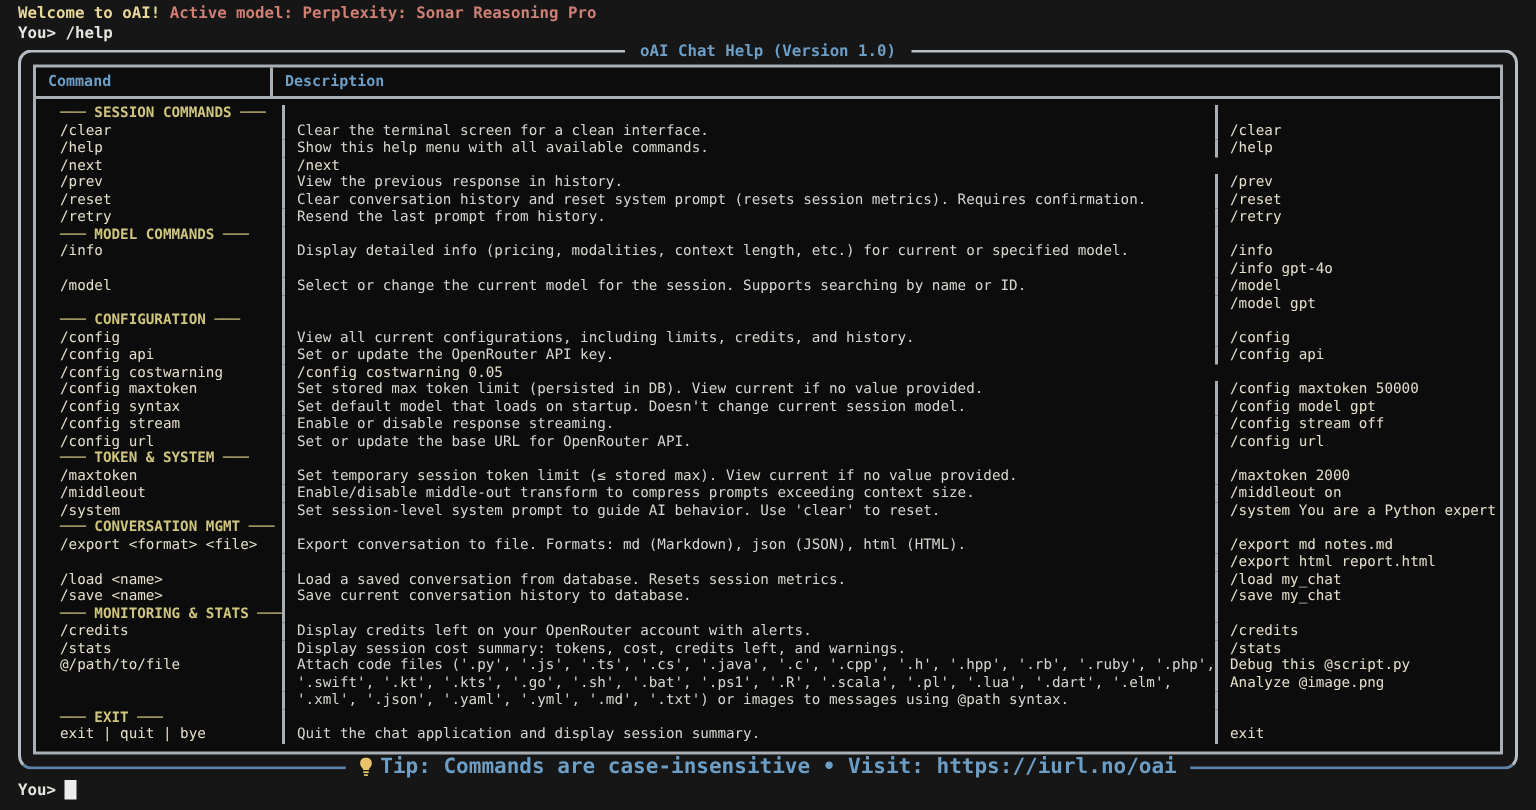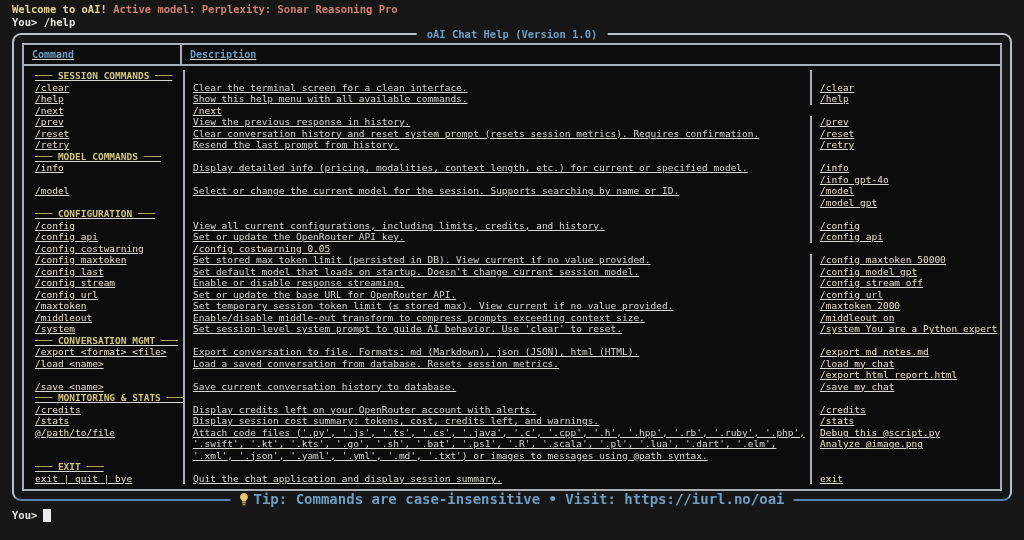--- a/index.html
+++ b/index.html
@@ -13,25 +13,25 @@
   .prompt-label{color:#e6e4de;}
   .prompt-cmd{color:#e6e4de;}
 
   
   .panel{position:relative;margin-top:4px;border:2px solid #b9bfc4;border-bottom-color:#5d83a8;border-radius:9px;padding:8px;background:#161616;}
   .panel-title{position:absolute;top:-8px;left:50%;transform:translateX(-50%);background:#161616;padding:0 10px;color:#6d9ec6;font-weight:700;font-size:10.5px;line-height:14px;white-space:pre;}
   .panel-footer{position:absolute;bottom:-8px;left:50%;transform:translateX(-50%);background:#161616;padding:0 9px;color:#6d9ec6;font-weight:700;font-size:14px;line-height:15px;white-space:pre;display:flex;align-items:center;gap:5px;}
 
   
   .help-table{border:2px solid #a9afb4;background:#0c0c0c;}
-  .thead,.tr{display:grid;grid-template-columns:158px 1fr 188px;text-decoration:underline;}
+  .thead,.tr{display:grid;grid-template-columns:158px 1fr 188px;}
   .thead{border-bottom:2px solid #a9afb4;}
   .th{color:#6d9ec6;font-weight:700;font-size:10px;line-height:12px;padding:4px 0 3px 8px;white-space:pre;}
   .th:not(:last-child),.td:not(:last-child){border-right:2px solid #a9afb4;}
-  .tbody{padding:4px 0 5px 3px;}
+  .tbody{padding:4px 0 5px 8px;}
   .td{height:11.5px;font-size:9.5px;line-height:11.5px;padding-left:8px;white-space:pre;overflow:hidden;color:#e4decb;}
   .td.desc{color:#d6d6d1;}
   .section-row .td.cmd{color:#cfc57e;font-weight:700;}
 
   .bottom-prompt{margin-top:7px;font-size:10.5px;line-height:14px;font-weight:700;white-space:pre;display:flex;align-items:center;}
   .cursor{display:inline-block;width:8px;height:13px;background:#ececec;margin-left:6px;}
 </style>
 </head>
 <body>
 
@@ -127,34 +127,39 @@
           <div class="tr">
             <div class="td cmd">/config costwarning</div>
             <div class="td ex">/config costwarning 0.05</div>
           </div>
           <div class="tr">
             <div class="td cmd">/config maxtoken</div>
             <div class="td desc">Set stored max token limit (persisted in DB). View current if no value provided.</div>
             <div class="td ex">/config maxtoken 50000</div>
           </div>
           <div class="tr">
-            <div class="td cmd">/config last</div>
+            <div class="td cmd">/config syntax</div>
             <div class="td desc">Set default model that loads on startup. Doesn't change current session model.</div>
             <div class="td ex">/config model gpt</div>
           </div>
           <div class="tr">
             <div class="td cmd">/config stream</div>
             <div class="td desc">Enable or disable response streaming.</div>
             <div class="td ex">/config stream off</div>
           </div>
           <div class="tr">
             <div class="td cmd">/config url</div>
             <div class="td desc">Set or update the base URL for OpenRouter API.</div>
             <div class="td ex">/config url</div>
           </div>
+          <div class="tr section-row">
+            <div class="td cmd">─── TOKEN &amp; SYSTEM ───</div>
+            <div class="td desc"></div>
+            <div class="td ex"></div>
+          </div>
           <div class="tr">
             <div class="td cmd">/maxtoken</div>
             <div class="td desc">Set temporary session token limit (≤ stored max). View current if no value provided.</div>
             <div class="td ex">/maxtoken 2000</div>
           </div>
           <div class="tr">
             <div class="td cmd">/middleout</div>
             <div class="td desc">Enable/disable middle-out transform to compress prompts exceeding context size.</div>
             <div class="td ex">/middleout on</div>
           </div>
@@ -167,28 +172,28 @@
             <div class="td cmd">─── CONVERSATION MGMT ───</div>
             <div class="td desc"></div>
             <div class="td ex"></div>
           </div>
           <div class="tr">
             <div class="td cmd">/export &lt;format&gt; &lt;file&gt;</div>
             <div class="td desc">Export conversation to file. Formats: md (Markdown), json (JSON), html (HTML).</div>
             <div class="td ex">/export md notes.md</div>
           </div>
           <div class="tr">
+            <div class="td cmd"></div>
+            <div class="td desc"></div>
+            <div class="td ex">/export html report.html</div>
+          </div>
+          <div class="tr">
             <div class="td cmd">/load &lt;name&gt;</div>
             <div class="td desc">Load a saved conversation from database. Resets session metrics.</div>
             <div class="td ex">/load my_chat</div>
-          </div>
-          <div class="tr">
-            <div class="td cmd"></div>
-            <div class="td desc"></div>
-            <div class="td ex">/export html report.html</div>
           </div>
           <div class="tr">
             <div class="td cmd">/save &lt;name&gt;</div>
             <div class="td desc">Save current conversation history to database.</div>
             <div class="td ex">/save my_chat</div>
           </div>
           <div class="tr section-row">
             <div class="td cmd">─── MONITORING &amp; STATS ───</div>
             <div class="td desc"></div>
             <div class="td ex"></div>

